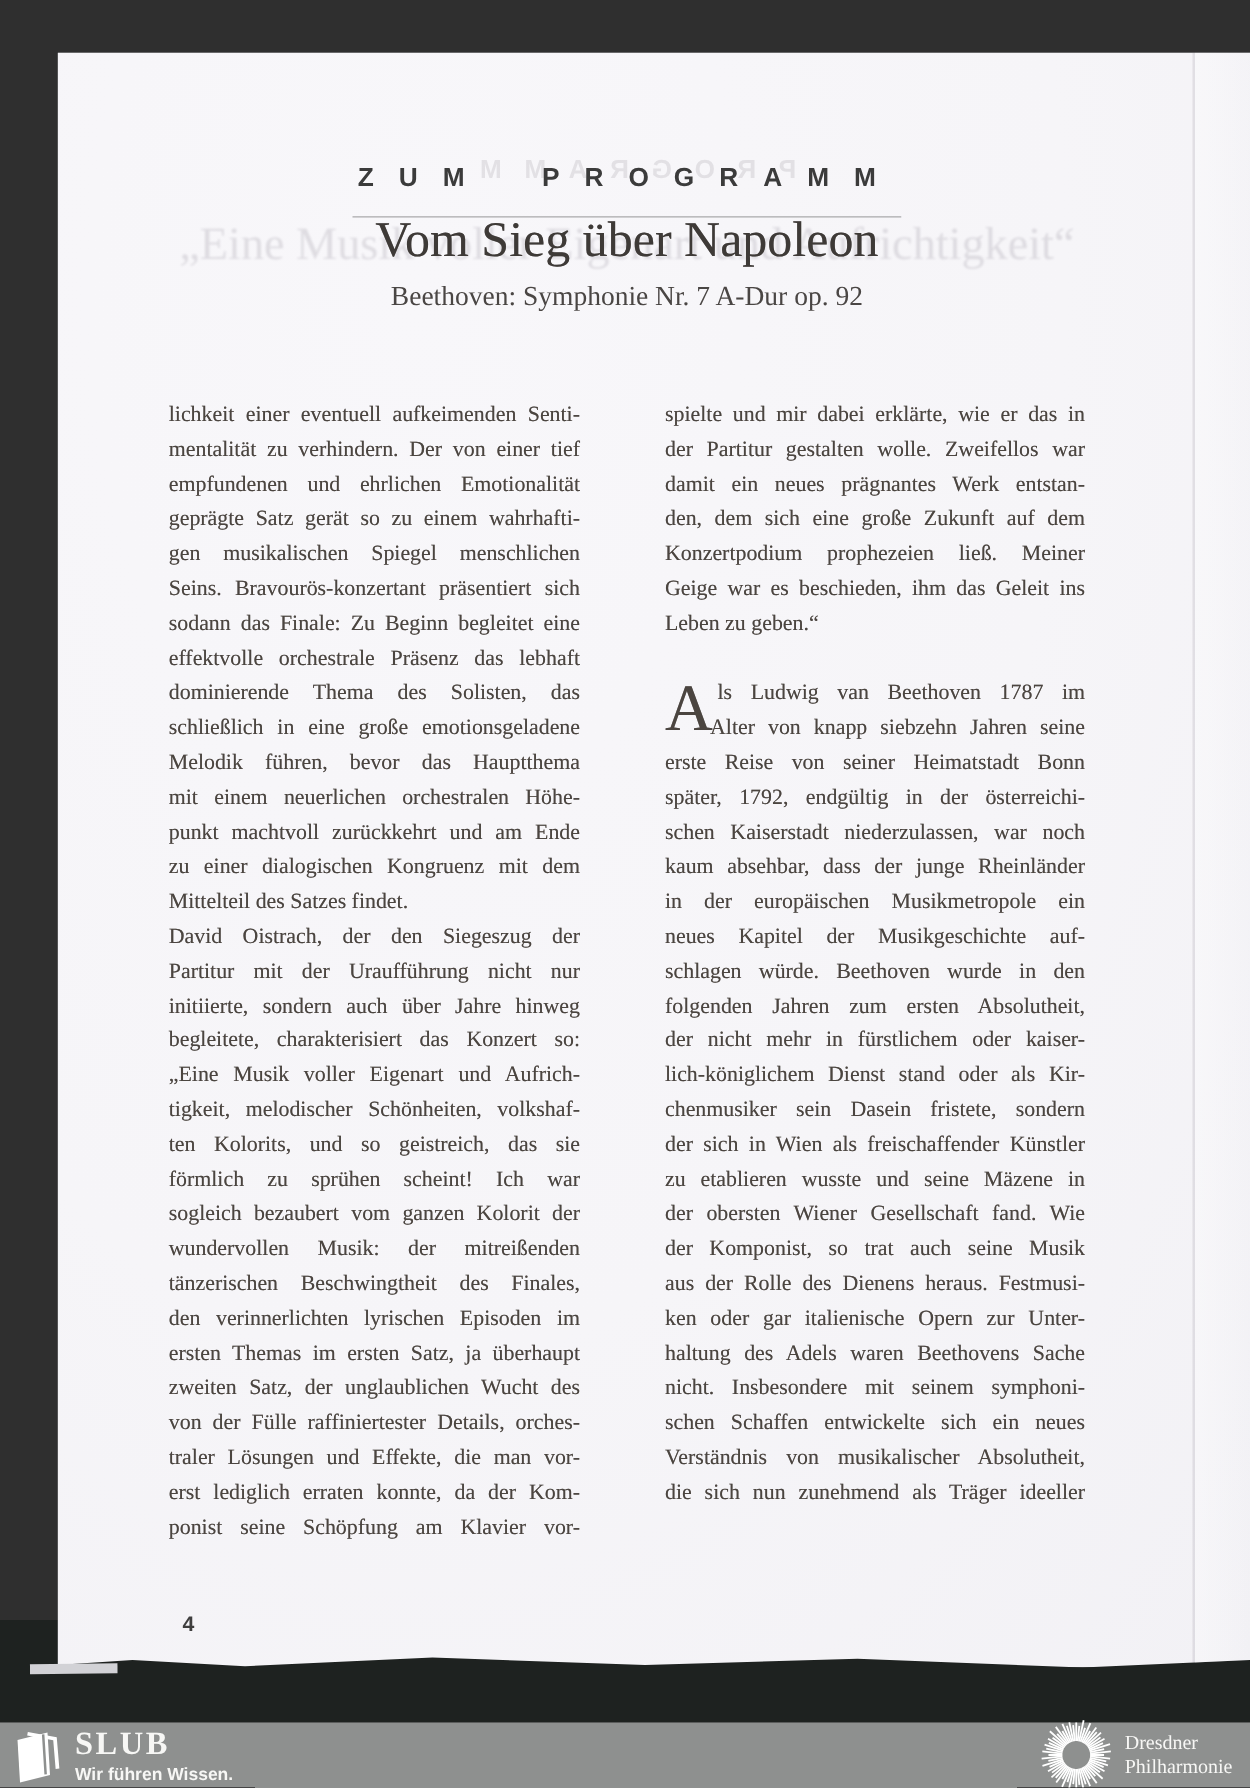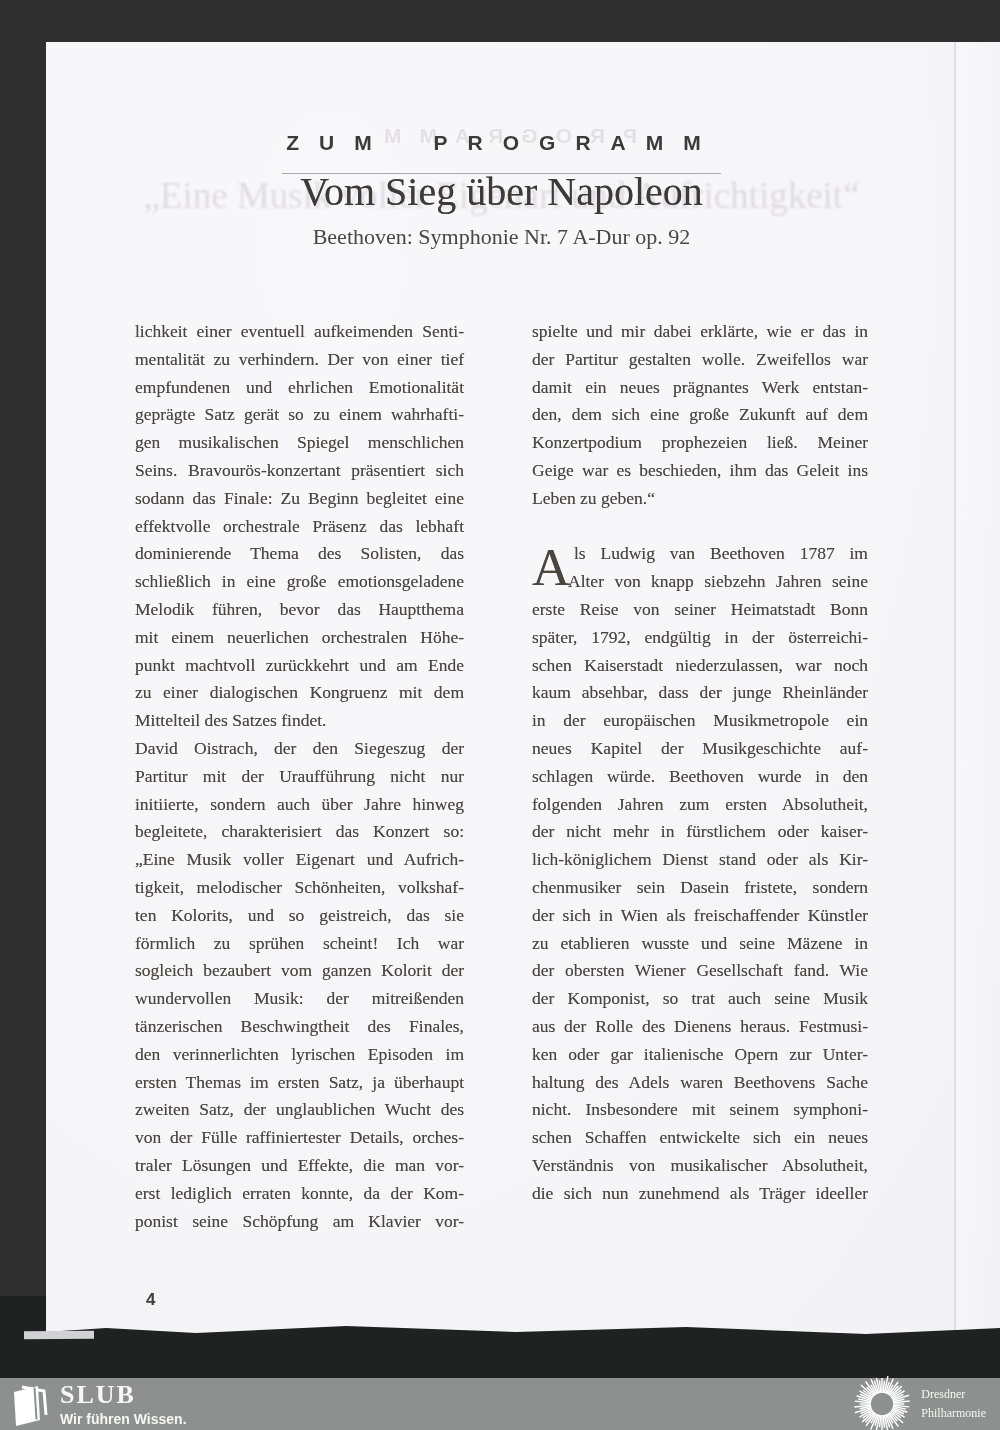--- a/index.html
+++ b/index.html
@@ -55,21 +55,21 @@
 
   .footer-bar{position:absolute;left:0;top:1378px;width:1000px;height:52px;background:var(--footer-bar-bg);
     display:flex;align-items:center;justify-content:space-between;padding:0 14px 0 8px;}
   .footer-left{display:flex;align-items:center;gap:8px;}
   .book-icon{margin-top:2px;}
   .slub-name{font-family:"Liberation Serif",serif;font-weight:bold;font-size:26px;line-height:26px;
     letter-spacing:2px;color:var(--footer-text-color);}
   .slub-tagline{font-family:"Liberation Sans",sans-serif;font-weight:bold;font-size:14px;line-height:16px;
     margin-top:3px;color:var(--footer-text-color);}
   .footer-right{display:flex;align-items:center;gap:10px;}
-  .phil-text{font-family:"Liberation Serif",serif;font-size:12px;line-height:19px;color:var(--footer-text-color);}
+  .phil-text{font-family:"Liberation Serif",serif;font-size:16px;line-height:19px;color:var(--footer-text-color);}
 </style>
 </head>
 <body>
 
 <div class="stage">
   <div class="bottom-band"></div>
 
   <div class="page">
     <div class="edge-strip"></div>
     <div class="crease"></div>

